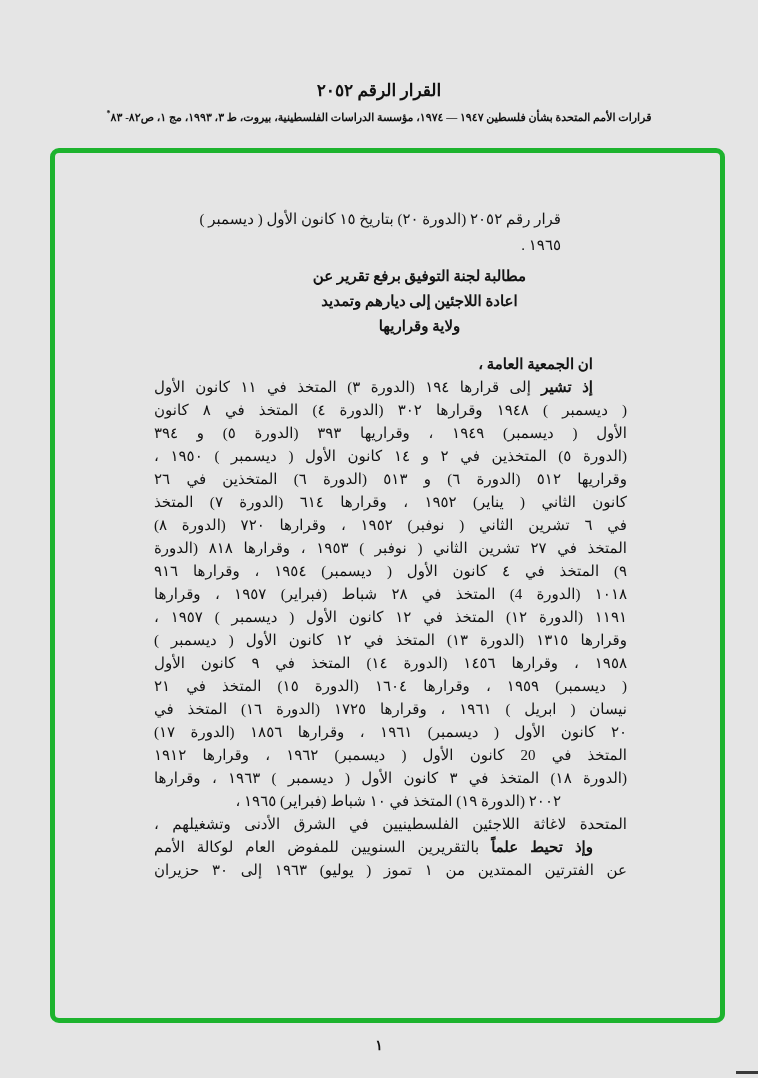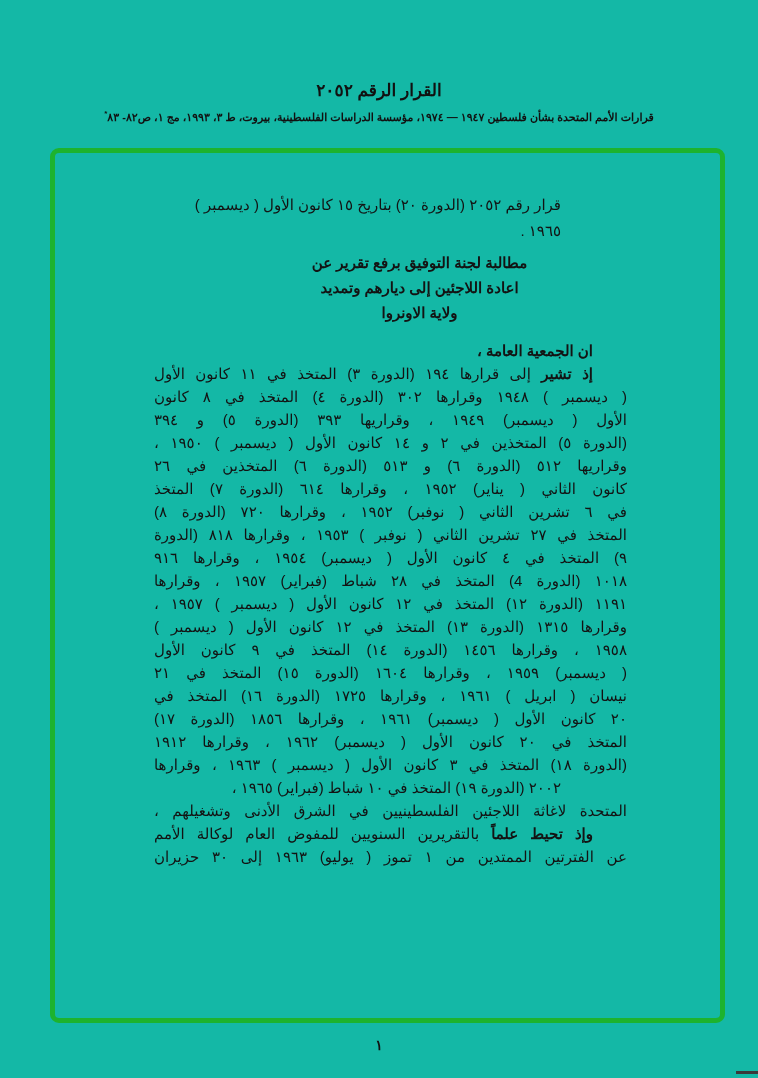--- a/index.html
+++ b/index.html
@@ -4,22 +4,22 @@
 <style>
   html, body {
     margin: 0;
     padding: 0;
     background: #ffffff;
   }
   .canvas {
     position: relative;
     width: 758px;
     height: 1078px;
-    background: #14b8a6;
-    font-family: Liberation Sans, sans-serif;
+    background: #e5e5e5;
+    font-family: Liberation Serif, serif;
     direction: rtl;
     overflow: hidden;
     color: #141414;
   }
   .doc-title {
     position: absolute;
     top: 80px;
     left: 0;
     width: 100%;
     text-align: center;
@@ -48,21 +48,21 @@
     top: 148px;
     width: 675px;
     height: 875px;
     box-sizing: border-box;
     border: 5px solid #1db32e;
     border-radius: 9px;
     background: transparent;
   }
   .textcol {
     position: absolute;
-    top: 192px;
+    top: 206px;
     right: 131px;
     width: 473px;
     font-size: 15px;
     color: #131313;
   }
   .heading div.line {
     line-height: 26px;
     text-align: right;
     padding-left: 0;
   }
@@ -131,41 +131,41 @@
   <div class="frame" style="border-color: rgb(29, 179, 46);"></div>
 
   <div class="textcol">
     <div class="heading">
         <div class="line">قرار رقم ٢٠٥٢ (الدورة ٢٠) بتاريخ ١٥ كانون الأول ( ديسمبر )</div>
         <div class="line">١٩٦٥ .</div>
       </div>
     <div class="subtitle">
         <div class="line">مطالبة لجنة التوفيق برفع تقرير عن</div>
         <div class="line">اعادة اللاجئين إلى ديارهم وتمديد</div>
-        <div class="line">ولاية الاونروا</div>
+        <div class="line">ولاية وقراريها</div>
       </div>
     <div class="bodytext">
         <div class="line indent last bold">ان الجمعية العامة ،</div>
         <div class="line indent"><b>إذ تشير</b> إلى قرارها ١٩٤ (الدورة ٣) المتخذ في ١١ كانون الأول</div>
         <div class="line">( ديسمبر ) ١٩٤٨ وقرارها ٣٠٢ (الدورة ٤) المتخذ في ٨ كانون</div>
         <div class="line">الأول ( ديسمبر) ١٩٤٩ ، وقراريها ٣٩٣ (الدورة ٥) و ٣٩٤</div>
         <div class="line">(الدورة ٥) المتخذين في ٢ و ١٤ كانون الأول ( ديسمبر ) ١٩٥٠ ،</div>
         <div class="line">وقراريها ٥١٢ (الدورة ٦) و ٥١٣ (الدورة ٦) المتخذين في ٢٦</div>
         <div class="line">كانون الثاني ( يناير) ١٩٥٢ ، وقرارها ٦١٤ (الدورة ٧) المتخذ</div>
         <div class="line">في ٦ تشرين الثاني ( نوفبر) ١٩٥٢ ، وقرارها ٧٢٠ (الدورة ٨)</div>
         <div class="line">المتخذ في ٢٧ تشرين الثاني ( نوفبر ) ١٩٥٣ ، وقرارها ٨١٨ (الدورة</div>
         <div class="line">٩) المتخذ في ٤ كانون الأول ( ديسمبر) ١٩٥٤ ، وقرارها ٩١٦</div>
         <div class="line">١٠١٨ (الدورة 4) المتخذ في ٢٨ شباط (فبراير) ١٩٥٧ ، وقرارها</div>
         <div class="line">١١٩١ (الدورة ١٢) المتخذ في ١٢ كانون الأول ( ديسمبر ) ١٩٥٧ ،</div>
         <div class="line">وقرارها ١٣١٥ (الدورة ١٣) المتخذ في ١٢ كانون الأول ( ديسمبر )</div>
         <div class="line">١٩٥٨ ، وقرارها ١٤٥٦ (الدورة ١٤) المتخذ في ٩ كانون الأول</div>
         <div class="line">( ديسمبر) ١٩٥٩ ، وقرارها ١٦٠٤ (الدورة ١٥) المتخذ في ٢١</div>
         <div class="line">نيسان ( ابريل ) ١٩٦١ ، وقرارها ١٧٢٥ (الدورة ١٦) المتخذ في</div>
         <div class="line">٢٠ كانون الأول ( ديسمبر) ١٩٦١ ، وقرارها ١٨٥٦ (الدورة ١٧)</div>
-        <div class="line">المتخذ في ٢٠ كانون الأول ( ديسمبر) ١٩٦٢ ، وقرارها ١٩١٢</div>
+        <div class="line">المتخذ في 20 كانون الأول ( ديسمبر) ١٩٦٢ ، وقرارها ١٩١٢</div>
         <div class="line">(الدورة ١٨) المتخذ في ٣ كانون الأول ( ديسمبر ) ١٩٦٣ ، وقرارها</div>
         <div class="line last short">٢٠٠٢ (الدورة ١٩) المتخذ في ١٠ شباط (فبراير) ١٩٦٥ ،</div>
         <div class="line">المتحدة لاغاثة اللاجئين الفلسطينيين في الشرق الأدنى وتشغيلهم ،</div>
         <div class="line indent"><b>وإذ تحيط علماً</b> بالتقريرين السنويين للمفوض العام لوكالة الأمم</div>
         <div class="line">عن الفترتين الممتدين من ١ تموز ( يوليو) ١٩٦٣ إلى ٣٠ حزيران</div>
       </div>
   </div>
 
   <div class="pagenum">١</div>
 

